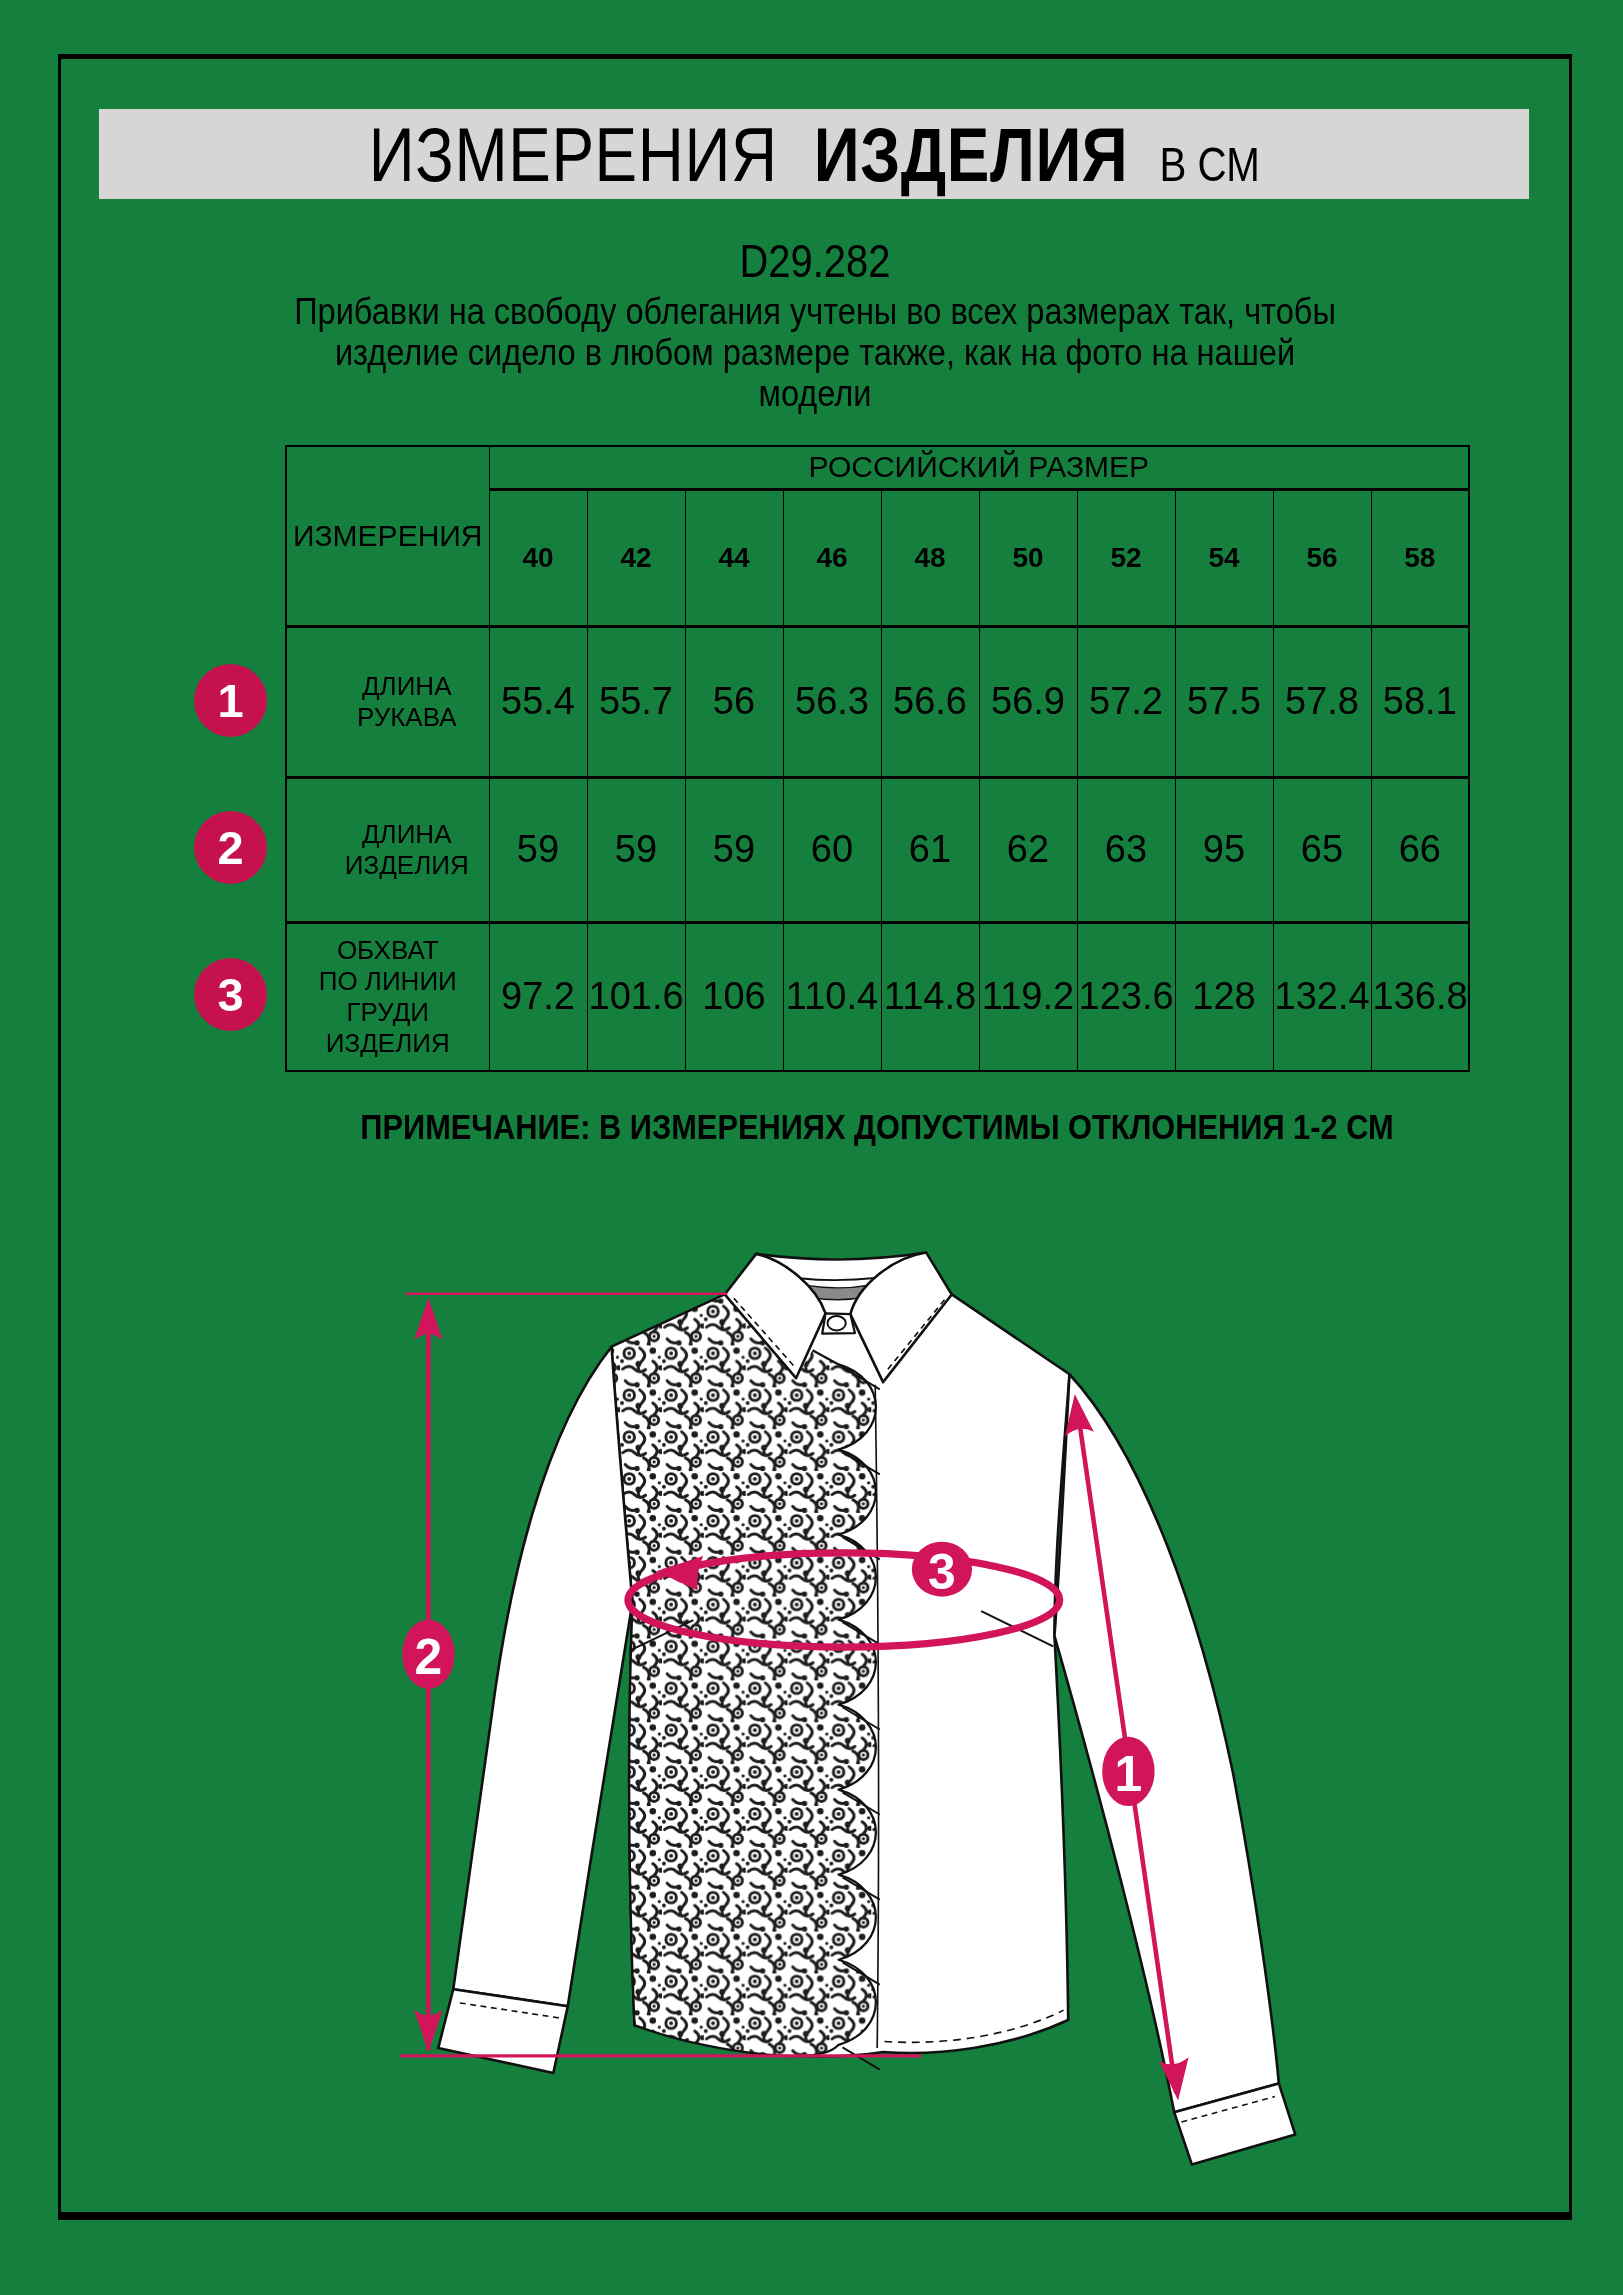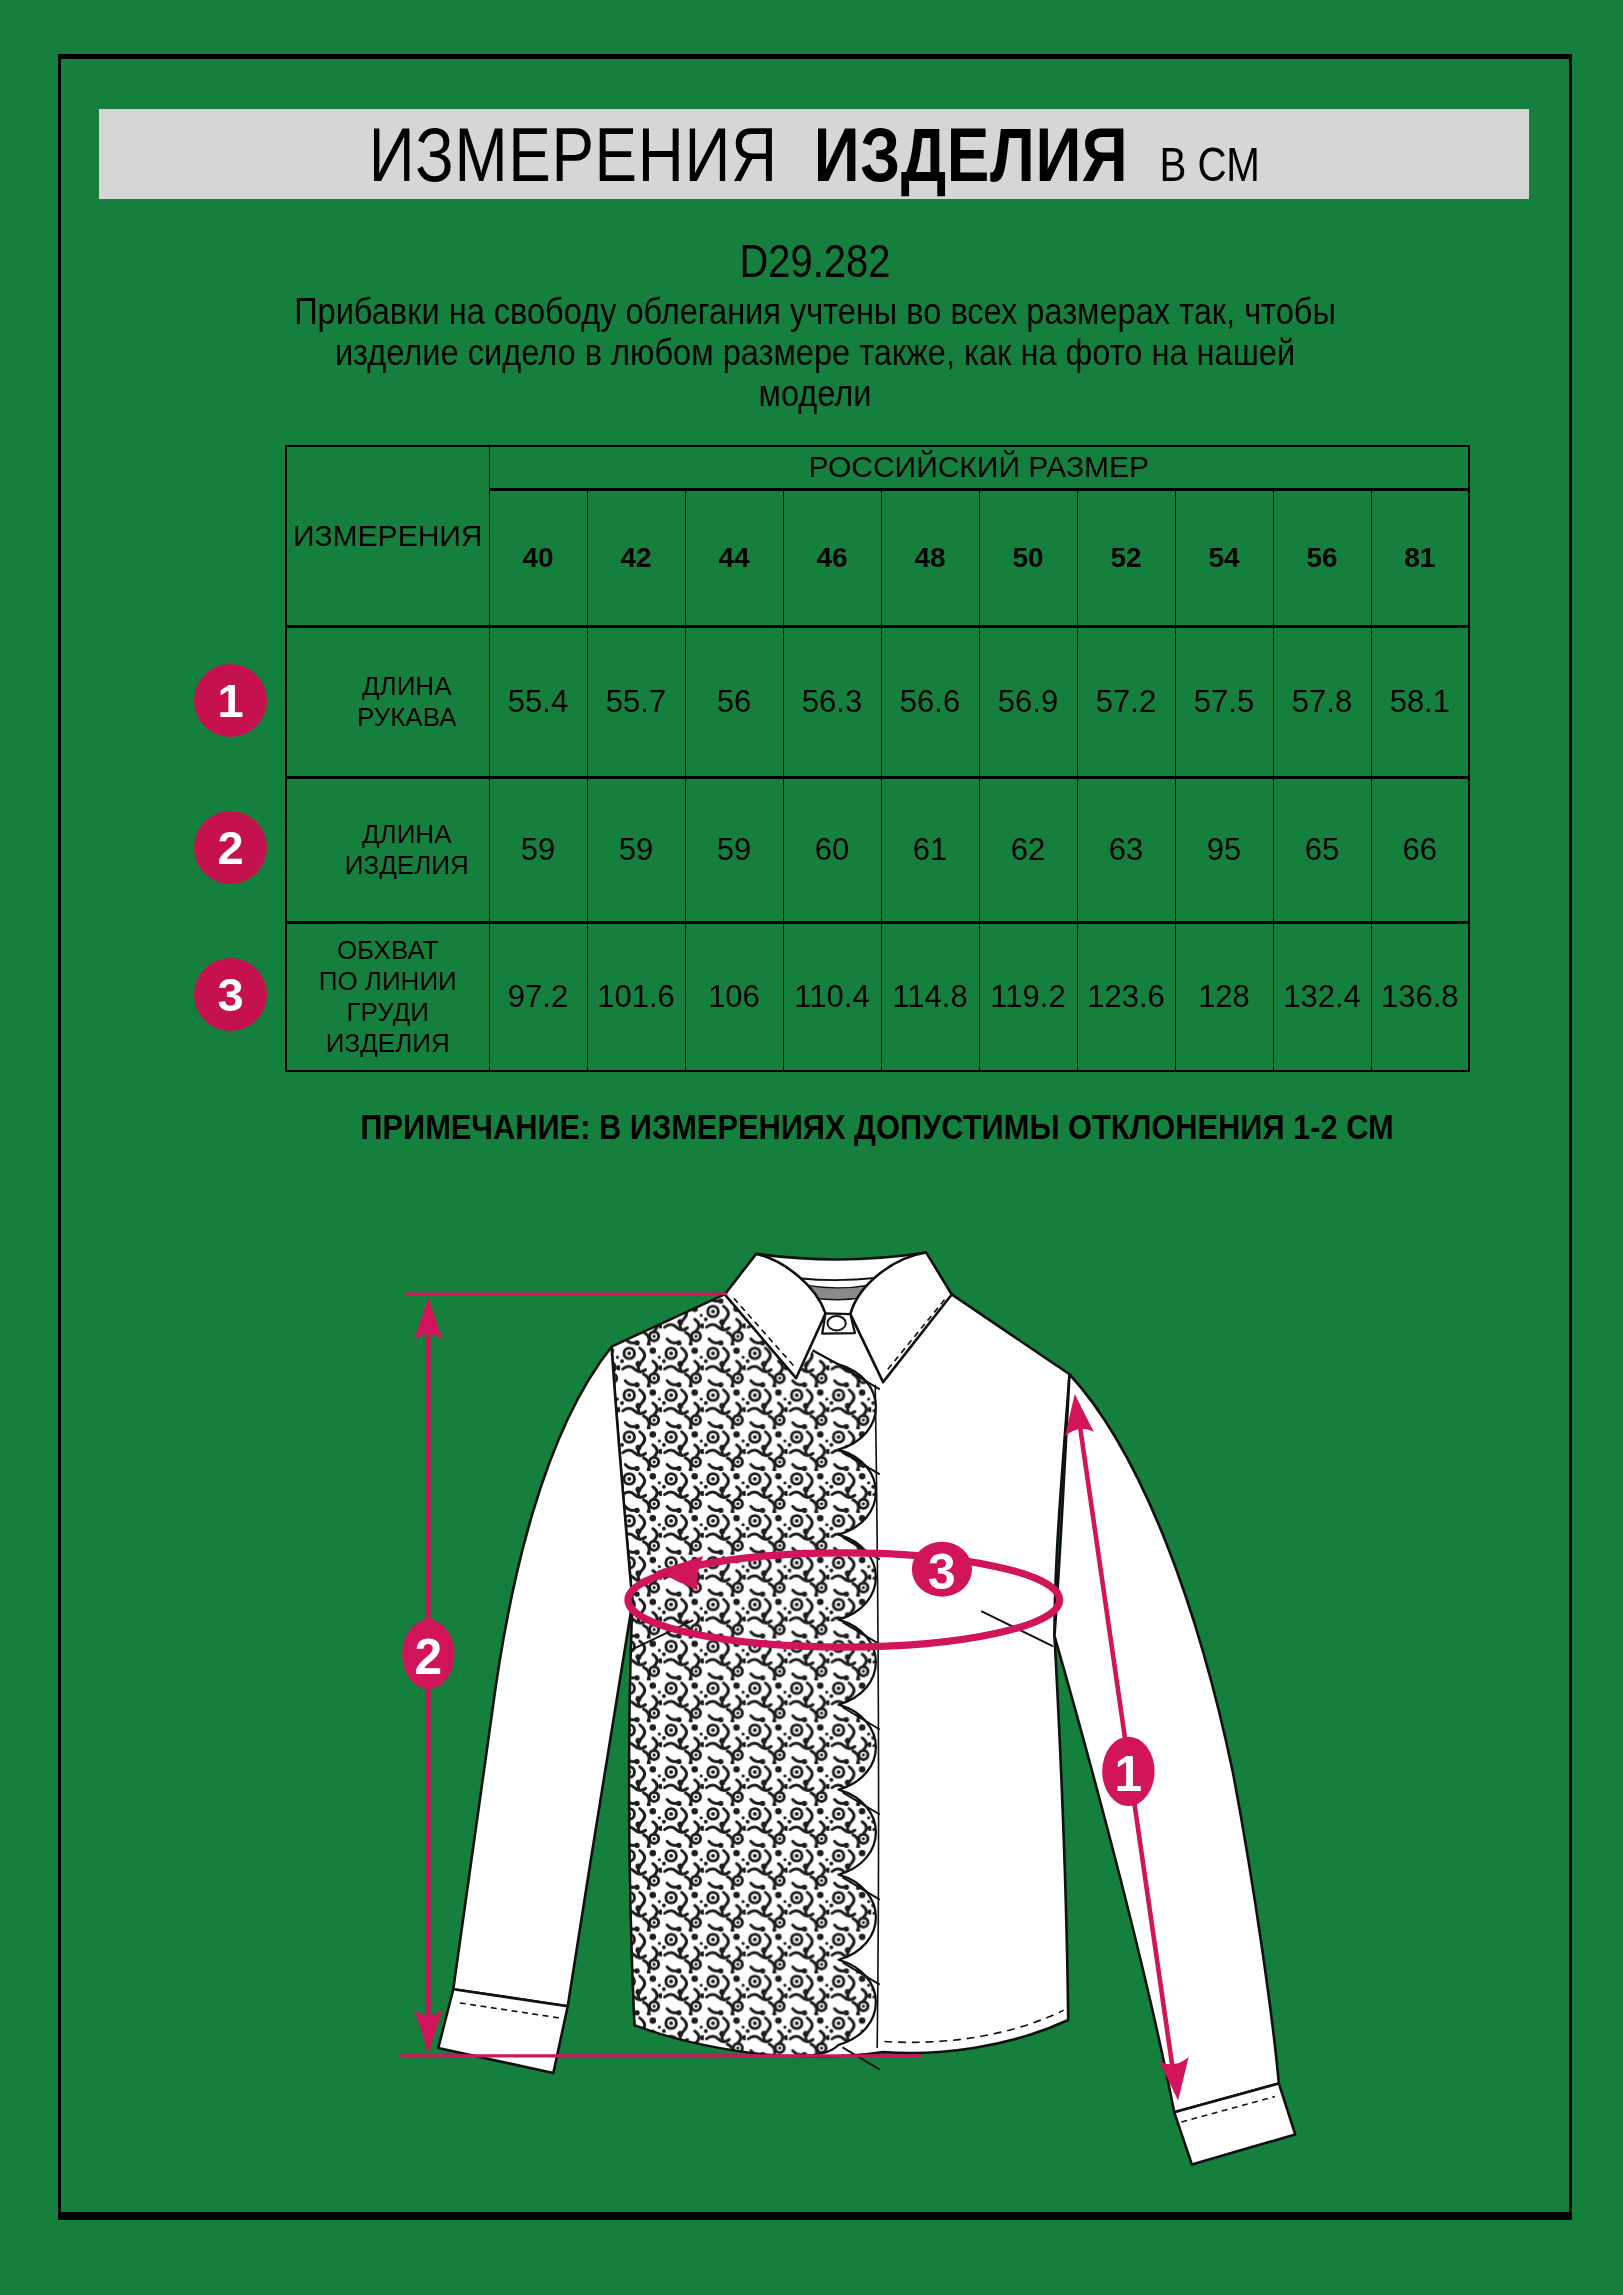--- a/index.html
+++ b/index.html
@@ -37,21 +37,21 @@
     position:absolute; left:285px; top:445px; width:1184px;
     border-collapse:collapse; table-layout:fixed;
     border:2.6px solid #000;
   }
   .size-table th,.size-table td{ border:1.3px solid #000; text-align:center; vertical-align:middle; font-weight:normal; }
   .size-table .group-row{ height:43px; }
   .size-table .group-row th{ font-size:30px; border-bottom:3.3px solid #000; }
   .size-table .sizes-row{ height:137px; }
   .size-table .sizes-row th{ font-size:28px; font-weight:bold; }
   .size-table .corner{ font-size:30px; }
-  .size-table tbody td{ border-top:3.9px solid #000; font-size:31px; }
+  .size-table tbody td{ border-top:3.9px solid #000; font-size:38px; }
   .size-table .r1{ height:151px; }
   .size-table .r2{ height:145px; }
   .size-table .r3{ height:149px; }
   .size-table td.rlabel{ font-size:26px; text-align:center; padding-left:39px; line-height:31px; }
   .size-table td.rlabel.centered{ text-align:center; padding:0 27.5px; }
   .row-badge{
     position:absolute; left:194px; width:73px; height:73px; border-radius:50%;
     background:var(--badge); color:#fff; font-weight:bold; font-size:47px;
     display:flex; align-items:center; justify-content:center;
   }
@@ -107,21 +107,21 @@
       <tr class="sizes-row">
         <th>40</th>
         <th>42</th>
         <th>44</th>
         <th>46</th>
         <th>48</th>
         <th>50</th>
         <th>52</th>
         <th>54</th>
         <th>56</th>
-        <th>81</th>
+        <th>58</th>
       </tr>
     </thead>
     <tbody>
       <tr class="r1">
         <td class="rlabel">ДЛИНА РУКАВА</td>
         <td>55.4</td>
         <td>55.7</td>
         <td>56</td>
         <td>56.3</td>
         <td>56.6</td>

